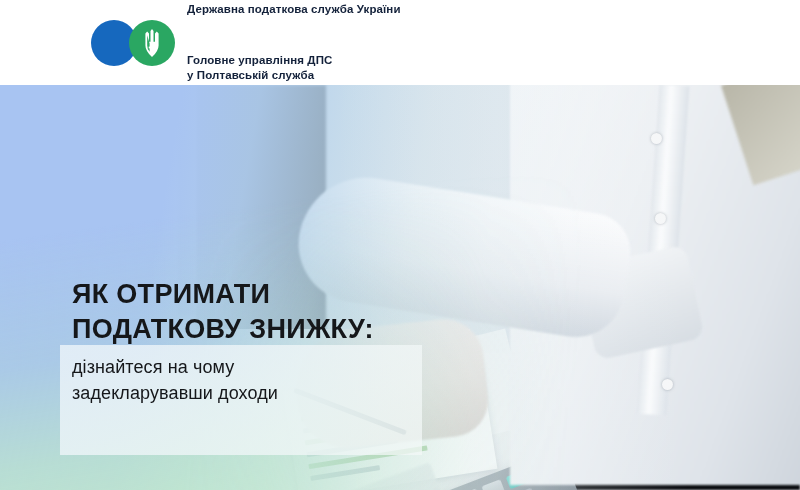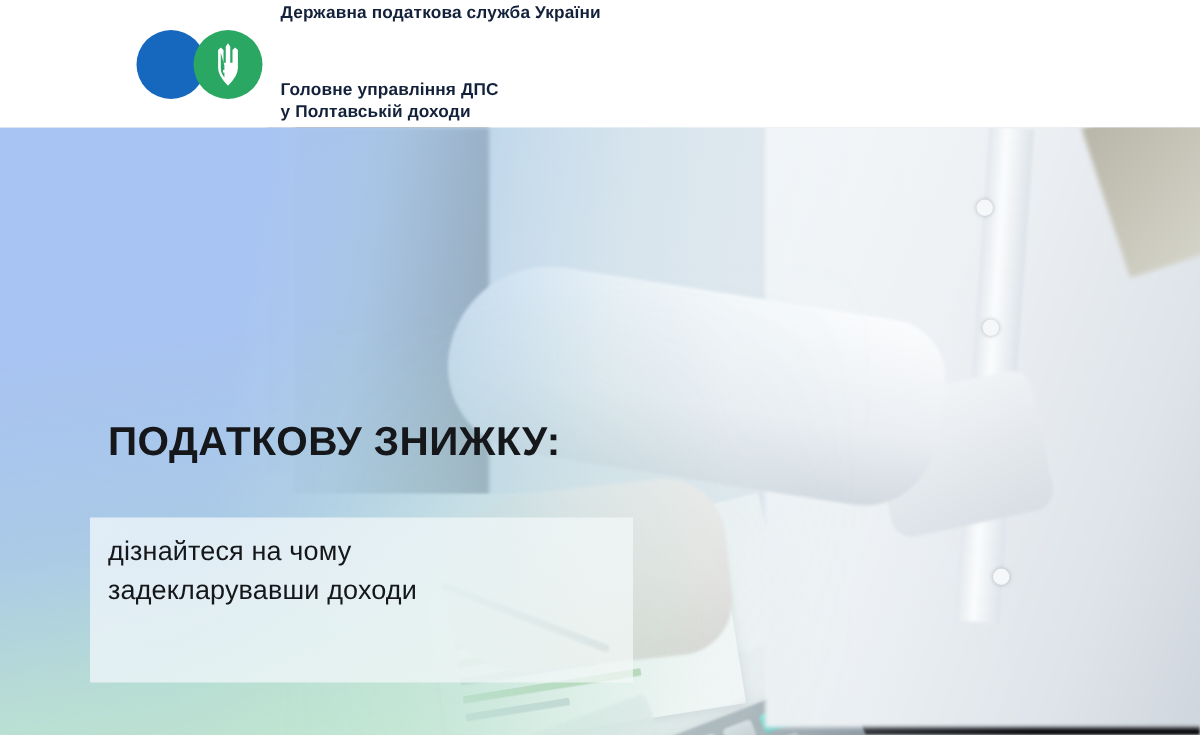--- a/index.html
+++ b/index.html
@@ -167,21 +167,21 @@
         <path fill="#ffffff" d="M30 3 L35 10 L35 46 L40 46 L40 18 L46 12 L52 18 L52 58 Q52 76 30 97 Q8 76 8 58 L8 18 L14 12 L20 18 L20 46 L25 46 L25 10 Z
                                  M14 24 L14 58 Q14 70 22 79 L22 52 L14 24 Z
                                  M46 24 L46 58 Q46 70 38 79 L38 52 L46 24 Z"></path>
         <rect x="25" y="52" width="10" height="30" fill="#ffffff"></rect>
         <rect x="19" y="62" width="22" height="6" fill="#ffffff"></rect>
       </svg>
     </div>
     <div class="org">
       <div class="l1">Державна податкова служба України</div>
       <div class="l2">Головне управління ДПС</div>
-      <div class="l3">у Полтавській доходи</div>
+      <div class="l3">у Полтавській служба</div>
     </div>
   </div>
 
   <div class="banner">
 
     <div class="photo">
       <div class="ph-wallL"></div>
       <div class="ph-windowframe2"></div>
       <div class="ph-windowframe"></div>
       <div class="ph-monitor"></div>
@@ -224,20 +224,21 @@
       <div class="ph-hand"></div>
       <div class="ph-pen"></div>
     </div>
 
     <div class="wash"></div>
     <div class="wash2"></div>
 
     <div class="subpanel"></div>
 
     <div class="headline">
+      <div>ЯК ОТРИМАТИ</div>
       <div>ПОДАТКОВУ ЗНИЖКУ:</div>
     </div>
 
     <div class="subtitle">
       <div>дізнайтеся на чому</div>
       <div>задекларувавши доходи</div>
     </div>
 
   </div>
 </div>

